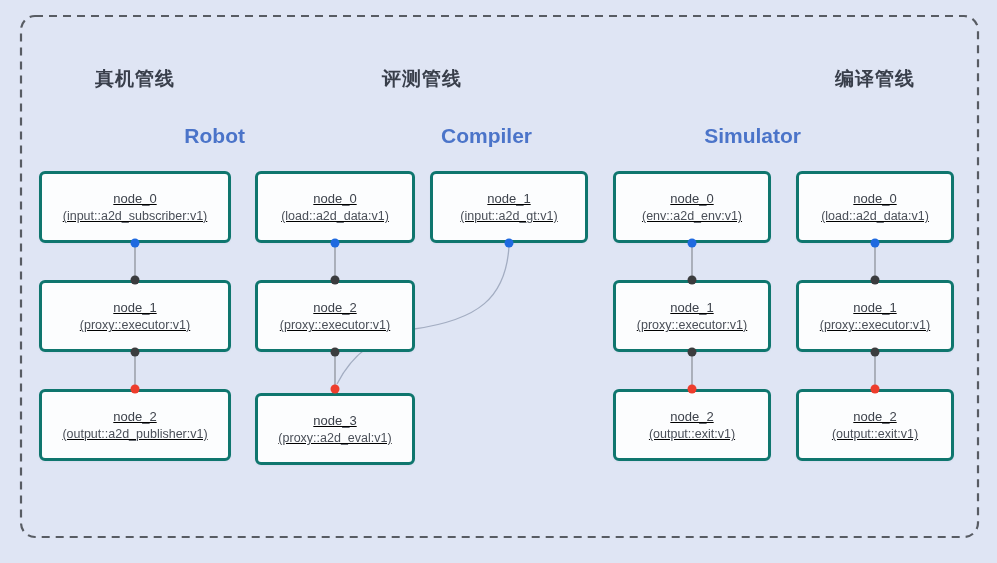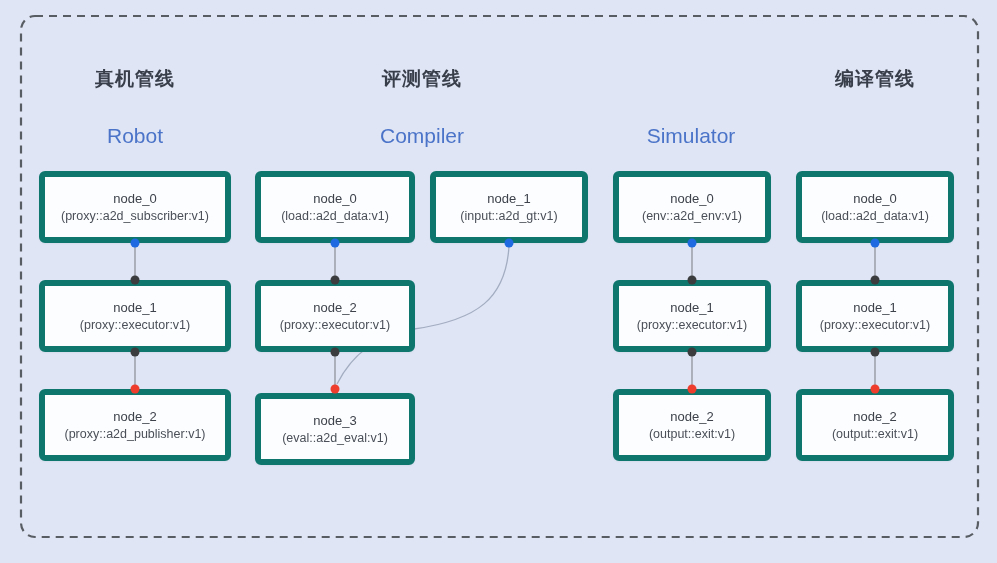--- a/index.html
+++ b/index.html
@@ -27,39 +27,40 @@
     text-align: center;
     font-size: 19px;
     font-weight: bold;
     color: #383e4a;
     letter-spacing: 1px;
     z-index: 3;
   }
   .pipe-title-en {
     position: absolute;
     width: 220px;
-    text-align: center;
+    text-align: right;
     font-size: 21px;
-    font-weight: 400;
+    font-weight: 700;
     color: #4b74c9;
     z-index: 3;
   }
   .node {
     position: absolute;
     height: 72px;
     background: #fcfdfe;
-    border: 6px solid #0f766e;
+    border: 3px solid #0f766e;
     border-radius: 6px;
     display: flex;
     flex-direction: column;
     align-items: center;
     justify-content: center;
     gap: 3px;
     z-index: 2;
     box-shadow: 0 1px 2px rgba(60,70,110,0.05);
+    text-decoration: underline;
   }
   .node .nl1 {
     font-size: 13px;
     color: #3d424b;
   }
   .node .nl2 {
     font-size: 12.5px;
     color: #4a4f58;
   }
   .dot {
@@ -101,46 +102,46 @@
 
   <div class="pipe-title-zh" style="left:312px; top:66px;">评测管线</div>
   <div class="pipe-title-en" style="left:312px; top:124px;">Compiler</div>
 
   <div class="pipe-title-en" style="left:581px; top:124px;">Simulator</div>
 
   <div class="pipe-title-zh" style="left:765px; top:66px;">编译管线</div>
 
   <div class="node" style="left:39px; top:171px; width:192px;">
     <div class="nl1">node_0</div>
-    <div class="nl2">(proxy::a2d_subscriber:v1)</div>
+    <div class="nl2">(input::a2d_subscriber:v1)</div>
   </div>
   <div class="node" style="left:39px; top:280px; width:192px;">
     <div class="nl1">node_1</div>
     <div class="nl2">(proxy::executor:v1)</div>
   </div>
   <div class="node" style="left:39px; top:389px; width:192px;">
     <div class="nl1">node_2</div>
-    <div class="nl2">(proxy::a2d_publisher:v1)</div>
+    <div class="nl2">(output::a2d_publisher:v1)</div>
   </div>
 
   <div class="node" style="left:255px; top:171px; width:160px;">
     <div class="nl1">node_0</div>
     <div class="nl2">(load::a2d_data:v1)</div>
   </div>
   <div class="node" style="left:430px; top:171px; width:158px;">
     <div class="nl1">node_1</div>
     <div class="nl2">(input::a2d_gt:v1)</div>
   </div>
   <div class="node" style="left:255px; top:280px; width:160px;">
     <div class="nl1">node_2</div>
     <div class="nl2">(proxy::executor:v1)</div>
   </div>
   <div class="node" style="left:255px; top:393px; width:160px;">
     <div class="nl1">node_3</div>
-    <div class="nl2">(eval::a2d_eval:v1)</div>
+    <div class="nl2">(proxy::a2d_eval:v1)</div>
   </div>
 
   <div class="node" style="left:613px; top:171px; width:158px;">
     <div class="nl1">node_0</div>
     <div class="nl2">(env::a2d_env:v1)</div>
   </div>
   <div class="node" style="left:613px; top:280px; width:158px;">
     <div class="nl1">node_1</div>
     <div class="nl2">(proxy::executor:v1)</div>
   </div>

